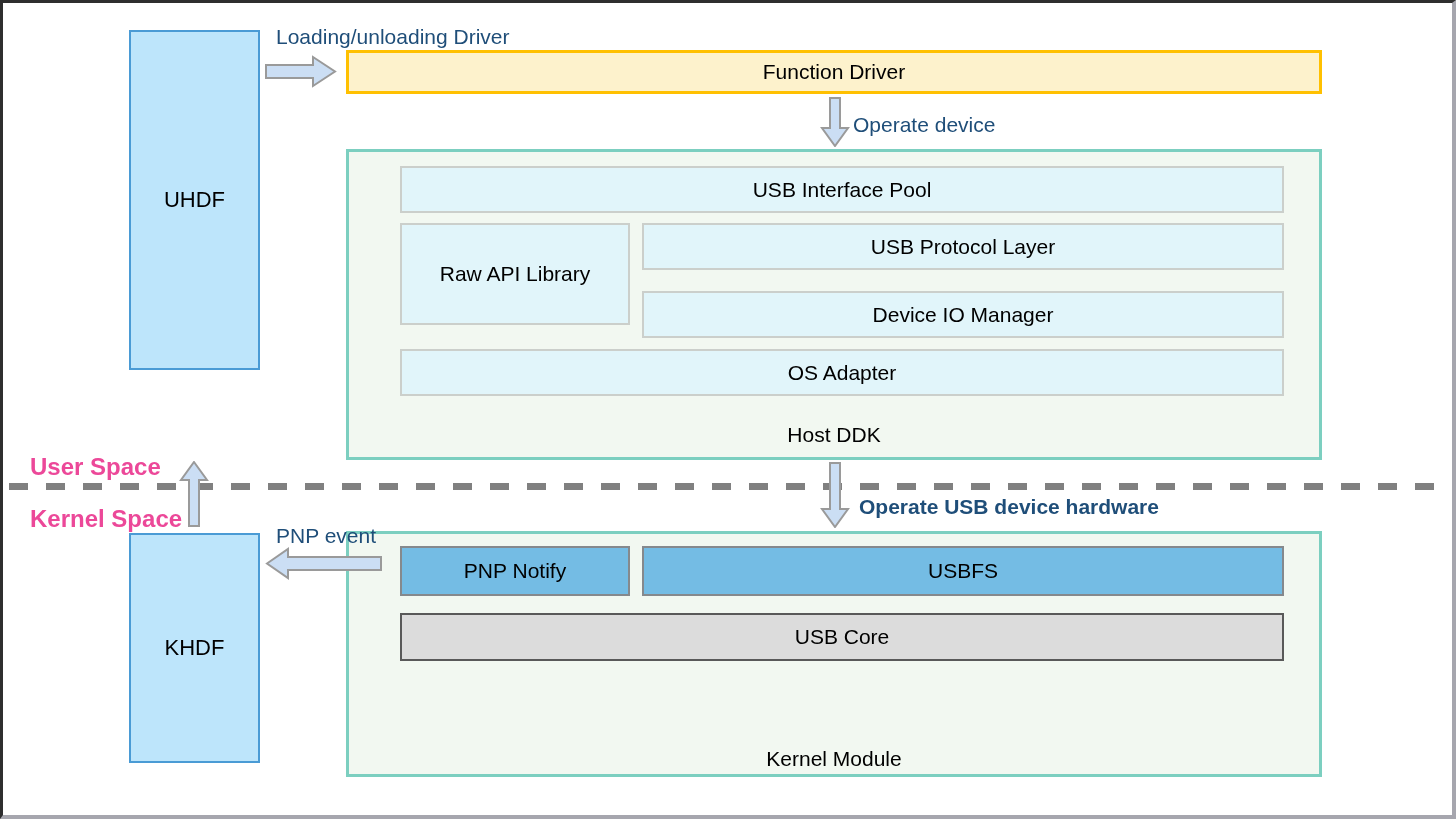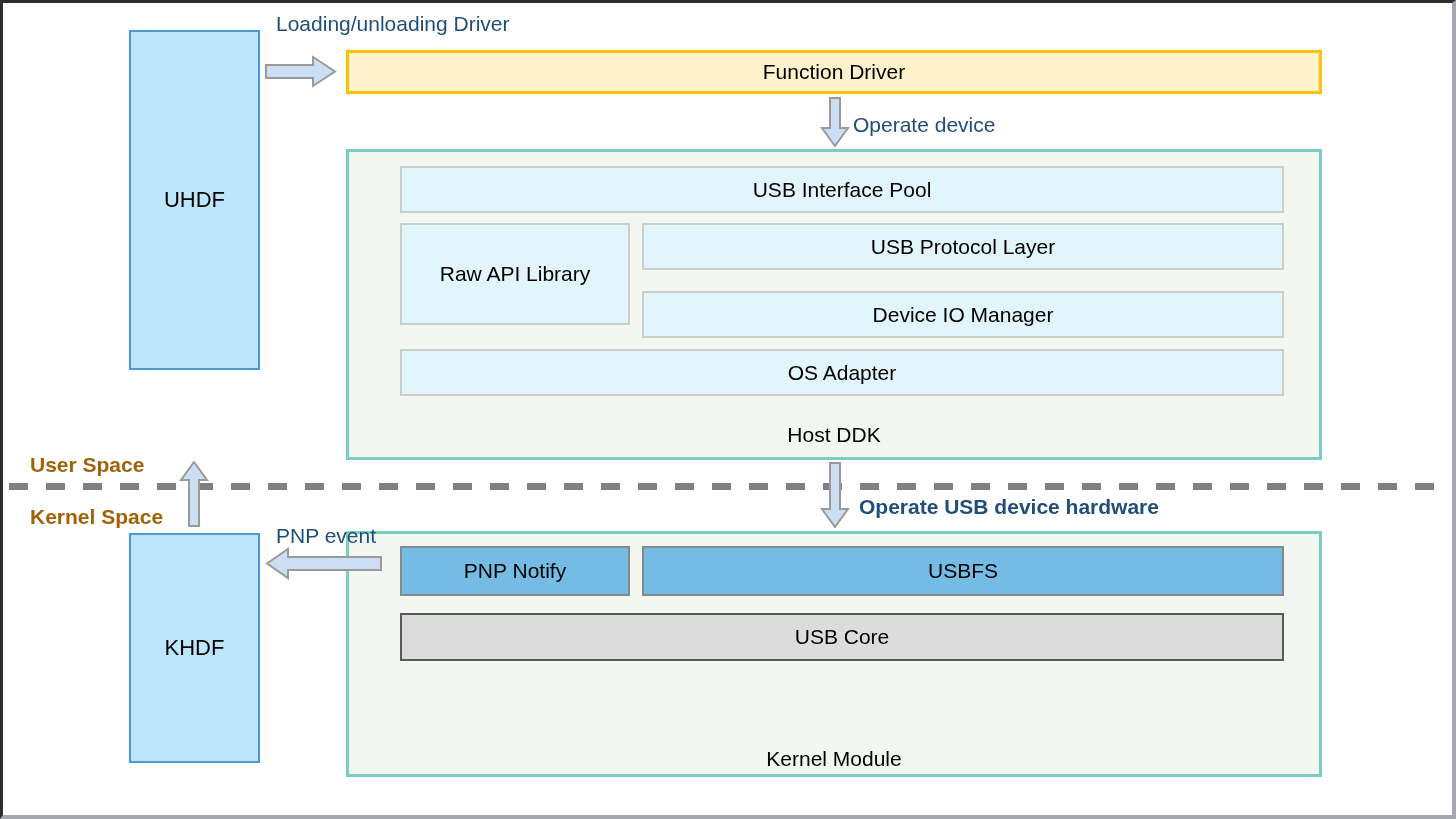--- a/index.html
+++ b/index.html
@@ -61,23 +61,23 @@
     display: flex; align-items: center; justify-content: center;
     font-size: 21px; color: #000;
   }
 
   .annotation {
     font-size: 21px;
     color: var(--annotation-text, #1f4e79);
     white-space: nowrap;
   }
   .space-label {
-    font-size: 21px;
+    font-size: 24px;
     font-weight: bold;
-    color: #a16207;
+    color: #ec4899;
     white-space: nowrap;
   }
 
   .dashed-line {
     height: 7px;
     background: repeating-linear-gradient(90deg,
       var(--dash-color, #808080) 0px, var(--dash-color, #808080) 19px,
       transparent 19px, transparent 37px);
   }
 
@@ -96,21 +96,21 @@
 <div class="canvas">
 
   <div class="abs hdf-box" style="left:126px; top:27px; width:131px; height:340px;">
     <span>UHDF</span>
   </div>
 
   <div class="abs hdf-box" style="left:126px; top:530px; width:131px; height:230px;">
     <span>KHDF</span>
   </div>
 
-  <div class="abs annotation" style="left:273px; top:9px;text-align:center;">Loading/unloading Driver</div>
+  <div class="abs annotation" style="left:273px; top:22px;text-align:center;">Loading/unloading Driver</div>
 
   <svg class="abs arrow-svg" style="left:262px; top:52px;" width="72" height="33" viewBox="0 0 72 33">
     <polygon class="arrow-shape" points="1,10 48,10 48,2 70,16.5 48,31 48,23 1,23"></polygon>
   </svg>
 
   <div class="abs function-driver" style="left:343px; top:47px; width:976px; height:44px;">
     <span>Function Driver</span>
   </div>
 
   <svg class="abs arrow-svg" style="left:817px; top:94px;" width="30" height="50" viewBox="0 0 30 50">

